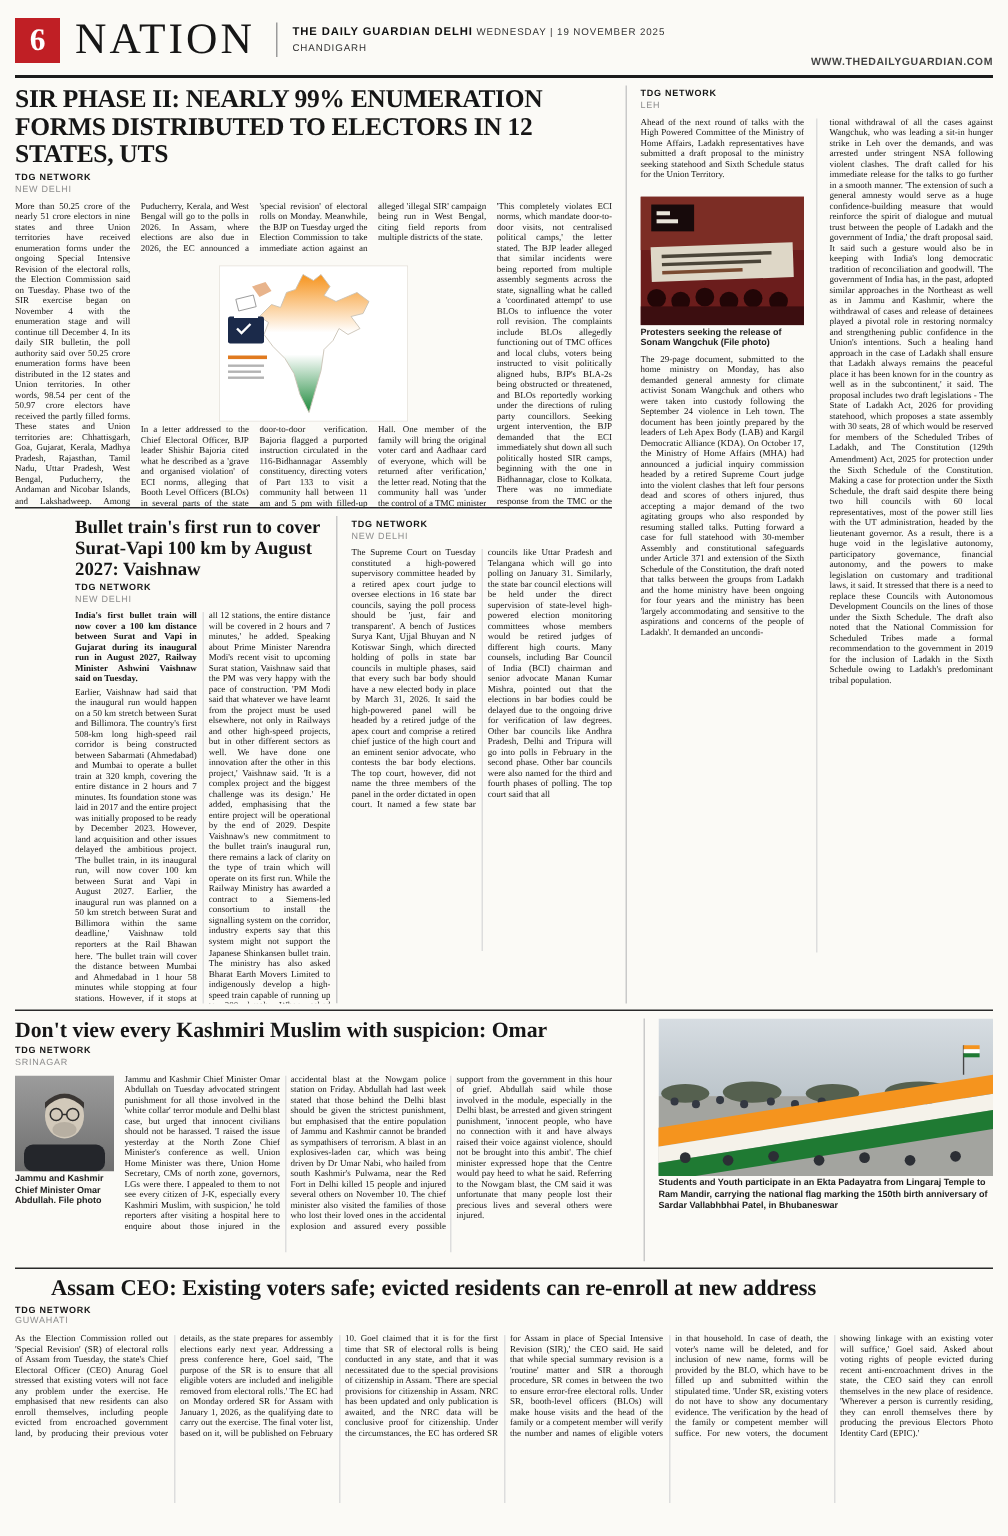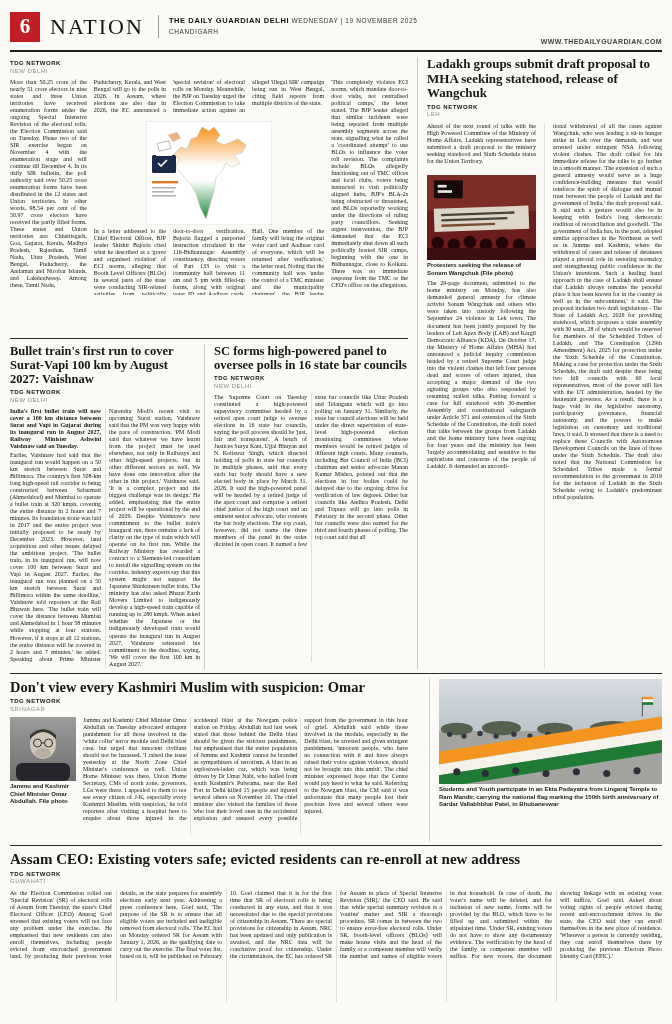--- a/index.html
+++ b/index.html
@@ -8,21 +8,21 @@
     width:672px; height:1024px; margin:0 auto; overflow:hidden;
     background:#fbfaf6; color:#161616; padding:8px 10px;
     font-family:"Liberation Serif", serif;
   }
   
   .masthead { display:flex; align-items:center; gap:10px; height:44px;
     border-bottom:2px solid #1c1c1c; padding-bottom:5px; }
   .pagenum { width:30px; height:30px; background:#c01f25; color:#fff;
     display:flex; align-items:center; justify-content:center;
     font-size:21px; font-weight:bold; }
-  .section-title { font-size:22px; letter-spacing:2px; font-weight:400; }
+  .section-title { font-size:29px; letter-spacing:2px; font-weight:400; }
   .pubinfo { border-left:1px solid #9b9b9b; padding-left:10px; margin-left:4px;
     font-family:"Liberation Sans", sans-serif; font-size:6.5px;
     letter-spacing:.6px; line-height:1.6; color:#333; }
   .pubname { font-weight:bold; font-size:7.5px; color:#111; }
   .website { margin-left:auto; align-self:flex-end;
     font-family:"Liberation Sans", sans-serif; font-size:7px; font-weight:bold; color:#444;
     letter-spacing:.4px; }
   
   .hl-xl { font-size:17px; font-weight:bold; line-height:1.1; letter-spacing:-.2px; }
   .hl-lg { font-size:14.5px; font-weight:bold; line-height:1.12; }
@@ -38,21 +38,21 @@
   
   .top-grid { display:flex; gap:9px; margin-top:5px; }
   .leftcol { width:398px; flex:none; }
   .sir { height:282px; border-bottom:1px solid #2a2a2a; padding-bottom:3px; overflow:hidden; }
   .sir-body { display:flex; gap:7px; height:216px; margin-top:1px; }
   .sir-side { flex:1; min-width:0; overflow:hidden; }
   .sir-mid { flex:3; min-width:0; display:flex; flex-direction:column; }
   .sir-mid-top { columns:3; column-gap:7px; height:40px; overflow:hidden; }
   .sir-fig { width:126px; align-self:center; margin:2px 0 3px; }
   .sir-mid-bot { columns:3; column-gap:7px; flex:1; overflow:hidden; }
-  .midband { height:330px; display:flex; gap:4px; padding-top:5px; overflow:hidden; }
+  .midband { height:330px; display:flex; gap:4px; padding-top:5px; overflow:hidden;margin-left:40px; }
   .bullet { flex:1; min-width:0; }
   .sc { flex:1.02; min-width:0; border-left:1px solid #c9c9c9; padding-left:9px; }
   .twocol { columns:2; column-gap:8px; column-rule:1px solid #ddd; height:268px; overflow:hidden; }
   .ladakh { flex:1; min-width:0; border-left:1px solid #c9c9c9; padding-left:9px;
     height:612px; overflow:hidden; }
   .lad-body { display:flex; gap:8px; height:556px; margin-top:2px; }
   .lad-left { flex:1; min-width:0; display:flex; flex-direction:column; }
   .lad-left-top { height:52px; overflow:hidden; }
   .lad-left-bot { flex:1; overflow:hidden; margin-top:3px; }
   .lad-right { flex:1; min-width:0; overflow:hidden; border-left:1px solid #ddd; padding-left:8px; }
@@ -83,20 +83,21 @@
       </div>
       <div>CHANDIGARH</div>
     </div>
     <div class="website">WWW.THEDAILYGUARDIAN.COM</div>
   </header>
 
   <div class="top-grid">
     <div class="leftcol">
 
       <article class="sir">
+        <h1 class="hl-xl">SIR PHASE II: NEARLY 99% ENUMERATION FORMS DISTRIBUTED TO ELECTORS IN 12 STATES, UTS</h1>
         <div class="byline">
           <span class="network">TDG NETWORK</span>
           <span class="city">NEW DELHI</span>
         </div>
         <div class="sir-body">
           <div class="sir-side b">More than 50.25 crore of the nearly 51 crore electors in nine states and three Union territories have received enumeration forms under the ongoing Special Intensive Revision of the electoral rolls, the Election Commission said on Tuesday. Phase two of the SIR exercise began on November 4 with the enumeration stage and will continue till December 4. In its daily SIR bulletin, the poll authority said over 50.25 crore enumeration forms have been distributed in the 12 states and Union territories. In other words, 98.54 per cent of the 50.97 crore electors have received the partly filled forms. These states and Union territories are: Chhattisgarh, Goa, Gujarat, Kerala, Madhya Pradesh, Rajasthan, Tamil Nadu, Uttar Pradesh, West Bengal, Puducherry, the Andaman and Nicobar Islands, and Lakshadweep. Among these, Tamil Nadu,</div>
           <div class="sir-mid">
             <div class="sir-mid-top b">Puducherry, Kerala, and West Bengal will go to the polls in 2026. In Assam, where elections are also due in 2026, the EC announced a 'special revision' of electoral rolls on Monday. Meanwhile, the BJP on Tuesday urged the Election Commission to take immediate action against an alleged 'illegal SIR' campaign being run in West Bengal, citing field reports from multiple districts of the state.</div>
             <figure class="sir-fig">
               <svg viewBox="0 0 126 104">
@@ -133,32 +134,30 @@
           <div class="byline">
             <span class="network">TDG NETWORK</span>
             <span class="city">NEW DELHI</span>
           </div>
           <div class="twocol b">
             <span class="lede">India's first bullet train will now cover a 100 km distance between Surat and Vapi in Gujarat during its inaugural run in August 2027, Railway Minister Ashwini Vaishnaw said on Tuesday.</span>
             <span>Earlier, Vaishnaw had said that the inaugural run would happen on a 50 km stretch between Surat and Billimora. The country's first 508-km long high-speed rail corridor is being constructed between Sabarmati (Ahmedabad) and Mumbai to operate a bullet train at 320 kmph, covering the entire distance in 2 hours and 7 minutes. Its foundation stone was laid in 2017 and the entire project was initially proposed to be ready by December 2023. However, land acquisition and other issues delayed the ambitious project. 'The bullet train, in its inaugural run, will now cover 100 km between Surat and Vapi in August 2027. Earlier, the inaugural run was planned on a 50 km stretch between Surat and Billimora within the same deadline,' Vaishnaw told reporters at the Rail Bhawan here. 'The bullet train will cover the distance between Mumbai and Ahmedabad in 1 hour 58 minutes while stopping at four stations. However, if it stops at all 12 stations, the entire distance will be covered in 2 hours and 7 minutes,' he added. Speaking about Prime Minister Narendra Modi's recent visit to upcoming Surat station, Vaishnaw said that the PM was very happy with the pace of construction. 'PM Modi said that whatever we have learnt from the project must be used elsewhere, not only in Railways and other high-speed projects, but in other different sectors as well. We have done one innovation after the other in this project,' Vaishnaw said. 'It is a complex project and the biggest challenge was its design.' He added, emphasising that the entire project will be operational by the end of 2029. Despite Vaishnaw's new commitment to the bullet train's inaugural run, there remains a lack of clarity on the type of train which will operate on its first run. While the Railway Ministry has awarded a contract to a Siemens-led consortium to install the signalling system on the corridor, industry experts say that this system might not support the Japanese Shinkansen bullet train. The ministry has also asked Bharat Earth Movers Limited to indigenously develop a high-speed train capable of running up to 280 kmph. When asked whether the Japanese or the indigenously developed train would operate the inaugural run in August 2027, Vaishnaw reiterated his commitment to the deadline, saying, 'We will cover the first 100 km in August 2027.'</span>
           </div>
         </article>
         <article class="sc">
-          <h2 class="hl-md">SC forms high-powered panel to oversee polls in 16 state bar councils</h2>
           <div class="byline">
             <span class="network">TDG NETWORK</span>
             <span class="city">NEW DELHI</span>
           </div>
           <div class="twocol b">The Supreme Court on Tuesday constituted a high-powered supervisory committee headed by a retired apex court judge to oversee elections in 16 state bar councils, saying the poll process should be 'just, fair and transparent'. A bench of Justices Surya Kant, Ujjal Bhuyan and N Kotiswar Singh, which directed holding of polls in state bar councils in multiple phases, said that every such bar body should have a new elected body in place by March 31, 2026. It said the high-powered panel will be headed by a retired judge of the apex court and comprise a retired chief justice of the high court and an eminent senior advocate, who contests the bar body elections. The top court, however, did not name the three members of the panel in the order dictated in open court. It named a few state bar councils like Uttar Pradesh and Telangana which will go into polling on January 31. Similarly, the state bar council elections will be held under the direct supervision of state-level high-powered election monitoring committees whose members would be retired judges of different high courts. Many counsels, including Bar Council of India (BCI) chairman and senior advocate Manan Kumar Mishra, pointed out that the elections in bar bodies could be delayed due to the ongoing drive for verification of law degrees. Other bar councils like Andhra Pradesh, Delhi and Tripura will go into polls in February in the second phase. Other bar councils were also named for the third and fourth phases of polling. The top court said that all</div>
         </article>
       </div>
     </div>
 
     <article class="ladakh">
-      <h2 class="hl-md" style="font-size:13px;">Ladakh groups submit draft proposal to MHA seeking statehood, release of Wangchuk</h2>
       <div class="byline">
         <span class="network">TDG NETWORK</span>
         <span class="city">LEH</span>
       </div>
       <div class="lad-body">
         <div class="lad-left">
           <div class="lad-left-top b">Ahead of the next round of talks with the High Powered Committee of the Ministry of Home Affairs, Ladakh representatives have submitted a draft proposal to the ministry seeking statehood and Sixth Schedule status for the Union Territory.</div>
           <figure>
             <svg viewBox="0 0 122 96">
               <rect width="122" height="96" fill="#6b1d1c"></rect>
@@ -273,21 +272,21 @@
           <rect x="228" y="20" width="12" height="3" fill="#f5941e"></rect>
           <rect x="228" y="23" width="12" height="3" fill="#ffffff"></rect>
           <rect x="228" y="26" width="12" height="3" fill="#1f7a33"></rect>
         </g>
       </svg>
       <figcaption class="cap">Students and Youth participate in an Ekta Padayatra from Lingaraj Temple to Ram Mandir, carrying the national flag marking the 150th birth anniversary of Sardar Vallabhbhai Patel, in Bhubaneswar</figcaption>
     </figure>
   </div>
 
   <article class="assam">
-    <h2 class="hl-lg" style="font-size:15px;">Assam CEO: Existing voters safe; evicted residents can re-enroll at new address</h2>
+    <h2 class="hl-lg" style="font-size:15px;margin-left:24px;">Assam CEO: Existing voters safe; evicted residents can re-enroll at new address</h2>
     <div class="byline">
       <span class="network">TDG NETWORK</span>
       <span class="city">GUWAHATI</span>
     </div>
     <div class="assam-body b">As the Election Commission rolled out 'Special Revision' (SR) of electoral rolls of Assam from Tuesday, the state's Chief Electoral Officer (CEO) Anurag Goel stressed that existing voters will not face any problem under the exercise. He emphasised that new residents can also enroll themselves, including people evicted from encroached government land, by producing their previous voter details, as the state prepares for assembly elections early next year. Addressing a press conference here, Goel said, 'The purpose of the SR is to ensure that all eligible voters are included and ineligible removed from electoral rolls.' The EC had on Monday ordered SR for Assam with January 1, 2026, as the qualifying date to carry out the exercise. The final voter list, based on it, will be published on February 10. Goel claimed that it is for the first time that SR of electoral rolls is being conducted in any state, and that it was necessitated due to the special provisions of citizenship in Assam. 'There are special provisions for citizenship in Assam. NRC has been updated and only publication is awaited, and the NRC data will be conclusive proof for citizenship. Under the circumstances, the EC has ordered SR for Assam in place of Special Intensive Revision (SIR),' the CEO said. He said that while special summary revision is a 'routine' matter and SIR a thorough procedure, SR comes in between the two to ensure error-free electoral rolls. Under SR, booth-level officers (BLOs) will make house visits and the head of the family or a competent member will verify the number and names of eligible voters in that household. In case of death, the voter's name will be deleted, and for inclusion of new name, forms will be provided by the BLO, which have to be filled up and submitted within the stipulated time. 'Under SR, existing voters do not have to show any documentary evidence. The verification by the head of the family or competent member will suffice. For new voters, the document showing linkage with an existing voter will suffice,' Goel said. Asked about voting rights of people evicted during recent anti-encroachment drives in the state, the CEO said they can enroll themselves in the new place of residence. 'Wherever a person is currently residing, they can enroll themselves there by producing the previous Electors Photo Identity Card (EPIC).'</div>
   </article>
 
 </div>
 
 </body></html>

